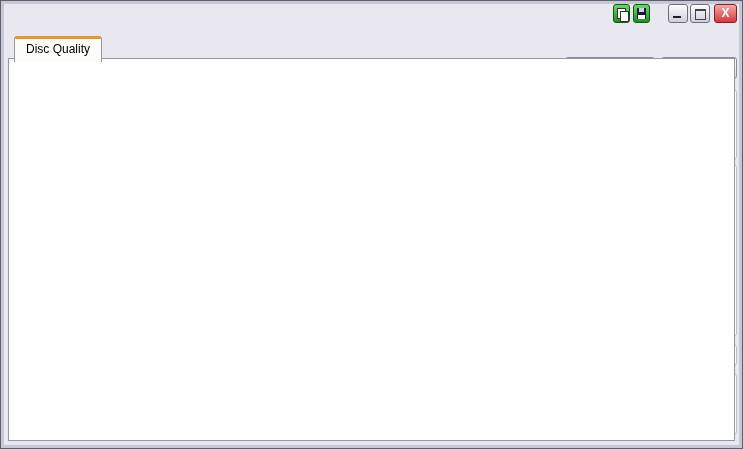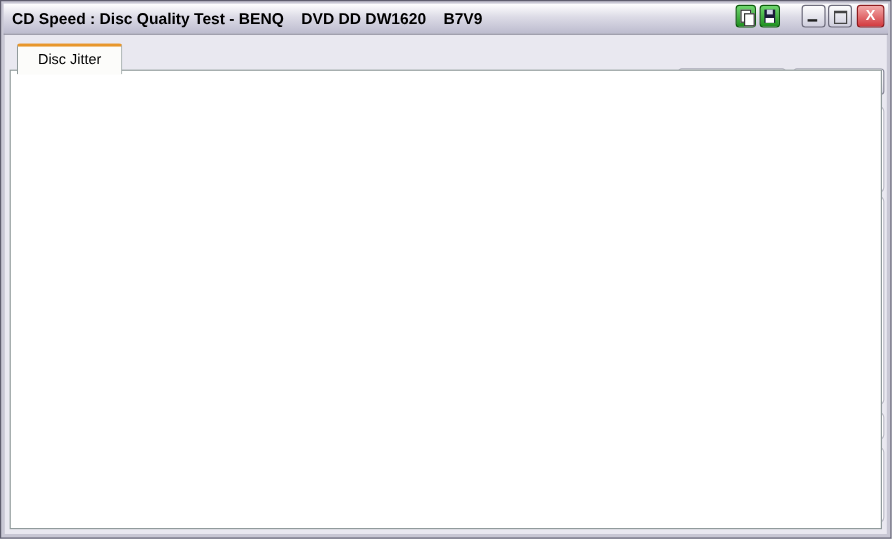--- a/index.html
+++ b/index.html
@@ -60,36 +60,33 @@
   .chk-box{position:absolute;left:0;top:0;width:13px;height:13px;box-sizing:border-box;
     border:1px solid #7f9db9;background:linear-gradient(135deg,#f2f2f2,#ffffff);}
   .chk-mark{position:absolute;left:1px;top:-3px;font-size:13px;font-weight:bold;color:#17a117;}
   .chk-lbl{position:absolute;left:19px;top:0;line-height:14px;white-space:nowrap;}
 </style>
 </head>
 <body>
 
 <div id="win">
 
-  <div id="titlebar">
-    <span id="title-text">CD Speed : Disc Quality Test - BENQ    DVD DD DW1620    B7V9</span>
-  </div>
   <div id="btn-copy" class="tb-btn tb-green">
     <span class="copy-sheet" style="left:3px;top:3px;"></span>
     <span class="copy-sheet" style="left:6px;top:6px;"></span>
   </div>
   <div id="btn-save" class="tb-btn tb-green">
     <span class="floppy"></span>
   </div>
   <div id="btn-min" class="tb-btn"></div>
   <div id="btn-max" class="tb-btn"></div>
   <div id="btn-close" class="tb-btn">X</div>
 
   <div id="tabpanel"></div>
-  <div id="tab">Disc Jitter</div>
+  <div id="tab">Disc Quality</div>
 
   <div id="chart-header">recorded with BENQ    DVD DD DW1620    vB7S9</div>
 
   <svg id="plot1" class="plot" style="left:62px;top:72px;" width="468" height="125">
       <rect x="0" y="0" width="468" height="125" fill="#000000"></rect>
       <g shape-rendering="crispEdges">
         <line x1="10.4" y1="0" x2="10.4" y2="125" stroke="#1b1bae" stroke-width="1"></line>
         <line x1="20.8" y1="0" x2="20.8" y2="125" stroke="#1b1bae" stroke-width="1"></line>
         <line x1="31.200000000000006" y1="0" x2="31.200000000000006" y2="125" stroke="#1b1bae" stroke-width="1"></line>
         <line x1="41.6" y1="0" x2="41.6" y2="125" stroke="#1b1bae" stroke-width="1"></line>

